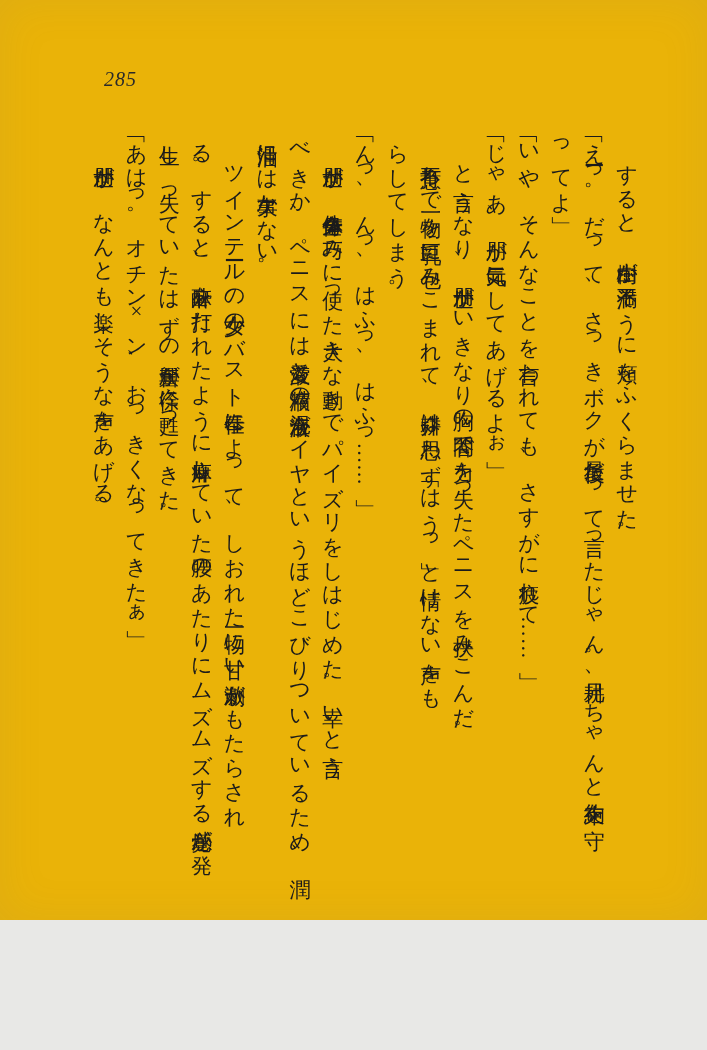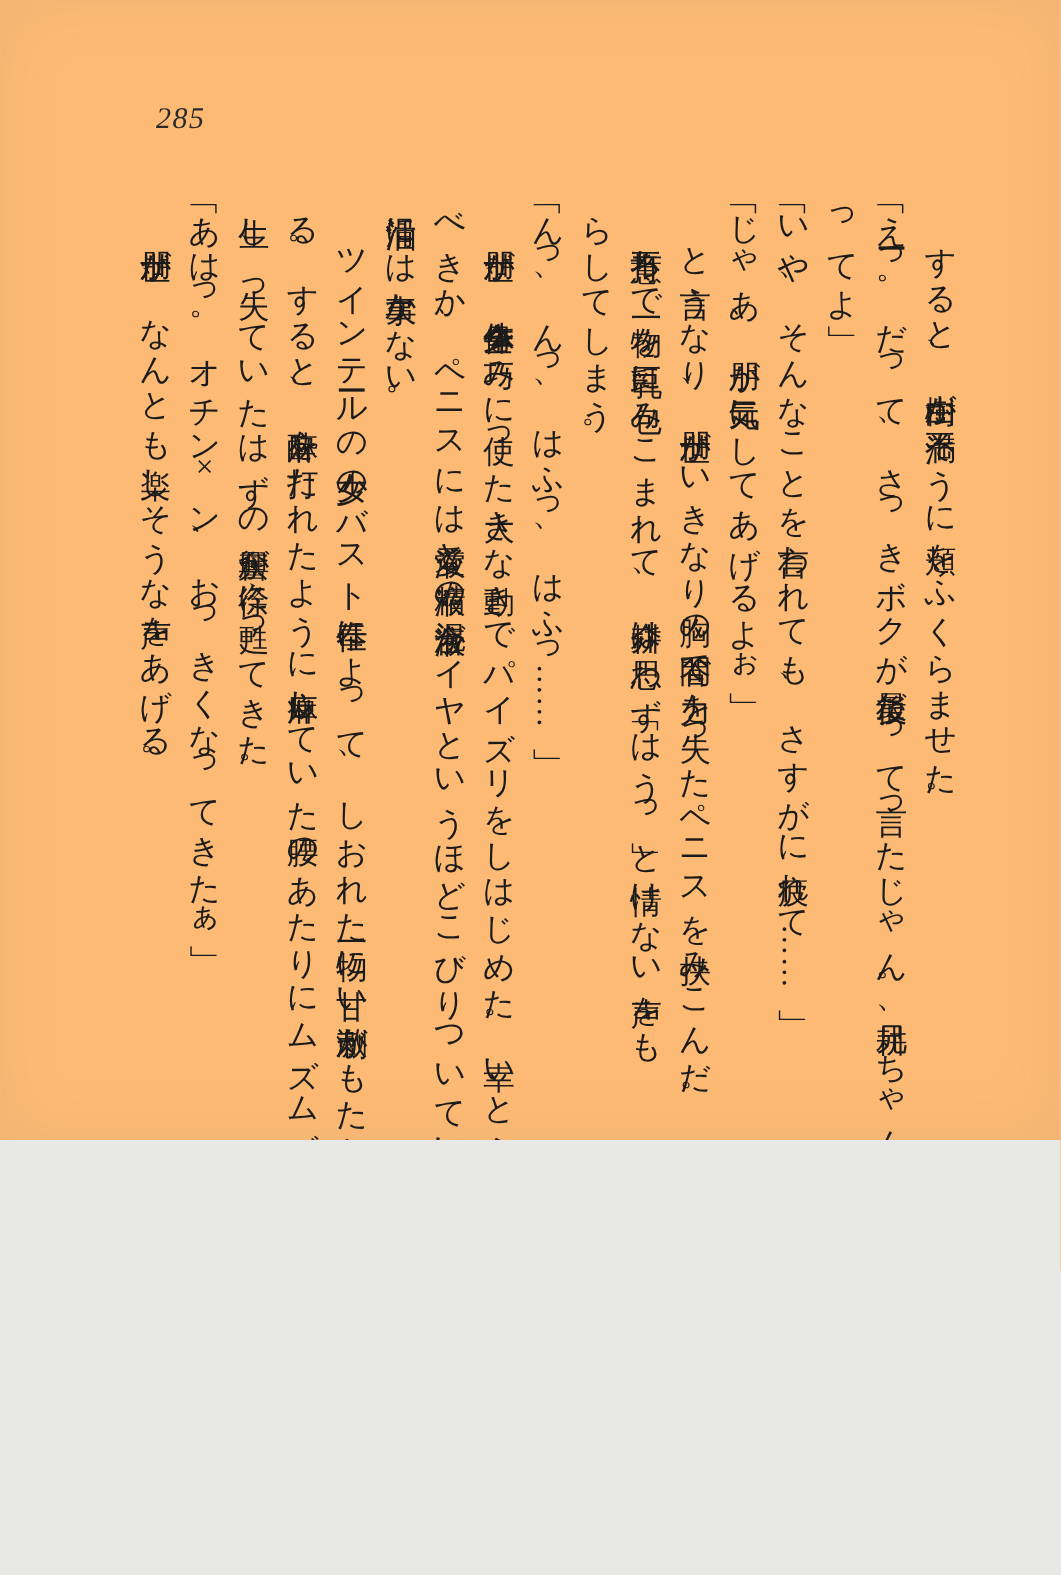--- a/index.html
+++ b/index.html
@@ -8,22 +8,22 @@
   }
   body {
     width: 707px;
     height: 1050px;
     background: #e8e8e6;
     font-family: "Liberation Serif", "DejaVu Serif", serif;
   }
   .page {
     position: relative;
     width: 707px;
-    height: 760px;
-    background: #fdba74;
+    height: 920px;
+    background: #eab308;
     overflow: hidden;
     color: #1b1b1b;
   }
   
   .page::after {
     content: "";
     position: absolute;
     inset: 0;
     pointer-events: none;
     box-shadow: inset 0 0 45px rgba(120,120,115,0.10);

